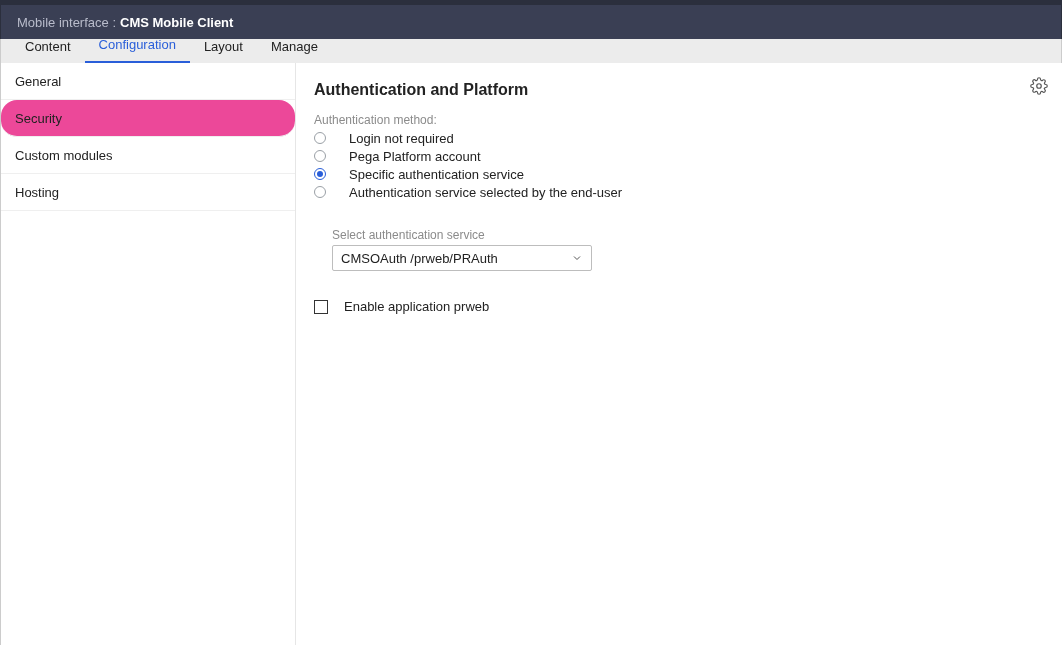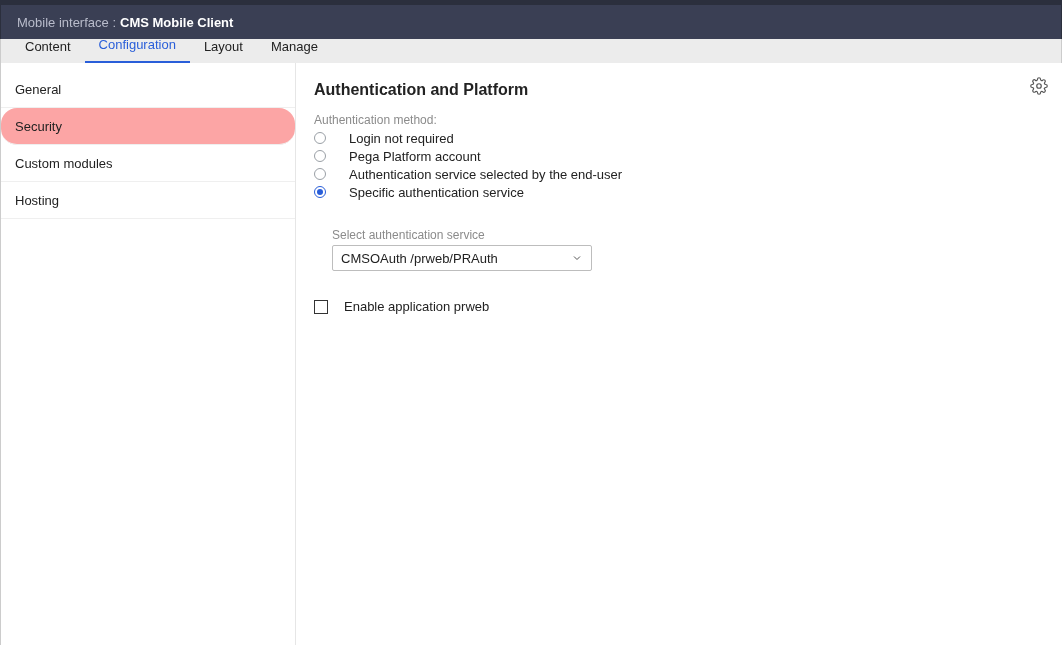--- a/index.html
+++ b/index.html
@@ -50,33 +50,33 @@
   }
   .content-row {
     display: flex;
     height: calc(655px - 5px - 34px - 34px);
     border-left: 1px solid #ccc;
   }
   .sidebar {
     width: 295px;
     background: #fff;
     border-right: 1px solid #e6e6e6;
-    padding-top: 8px;
+    padding-top: 0;
   }
   .side-item {
     height: 37px;
     display: flex;
     align-items: center;
     padding: 0 14px;
     border-bottom: 1px solid #efefef;
     font-size: 13px;
     cursor: pointer;
   }
   .side-item.active {
-    background: #fca5a5;
+    background: #ec4899;
     border-radius: 16px;
   }
   .main-area {
     flex: 1;
     background: #ececec;
     padding: 0;
   }
   .main-card {
     background: #fff;
     margin: 0;
@@ -219,27 +219,27 @@
 
       <div class="radio-group">
         <div class="radio-row">
           <span class="radio-circle"></span>
           <span>Login not required</span>
         </div>
         <div class="radio-row">
           <span class="radio-circle"></span>
           <span>Pega Platform account</span>
         </div>
+        <div class="radio-row selected">
+          <span class="radio-circle"></span>
+          <span>Specific authentication service</span>
+        </div>
         <div class="radio-row">
           <span class="radio-circle"></span>
           <span>Authentication service selected by the end-user</span>
-        </div>
-        <div class="radio-row selected">
-          <span class="radio-circle"></span>
-          <span>Specific authentication service</span>
         </div>
       </div>
 
       <div class="select-block">
         <div class="select-label">Select authentication service</div>
         <div class="select-box">
           <span>CMSOAuth /prweb/PRAuth</span>
           <span class="chevron">
             <svg viewBox="0 0 24 24" fill="none" stroke="currentColor" stroke-width="2">
               <polyline points="6 9 12 15 18 9"></polyline>

